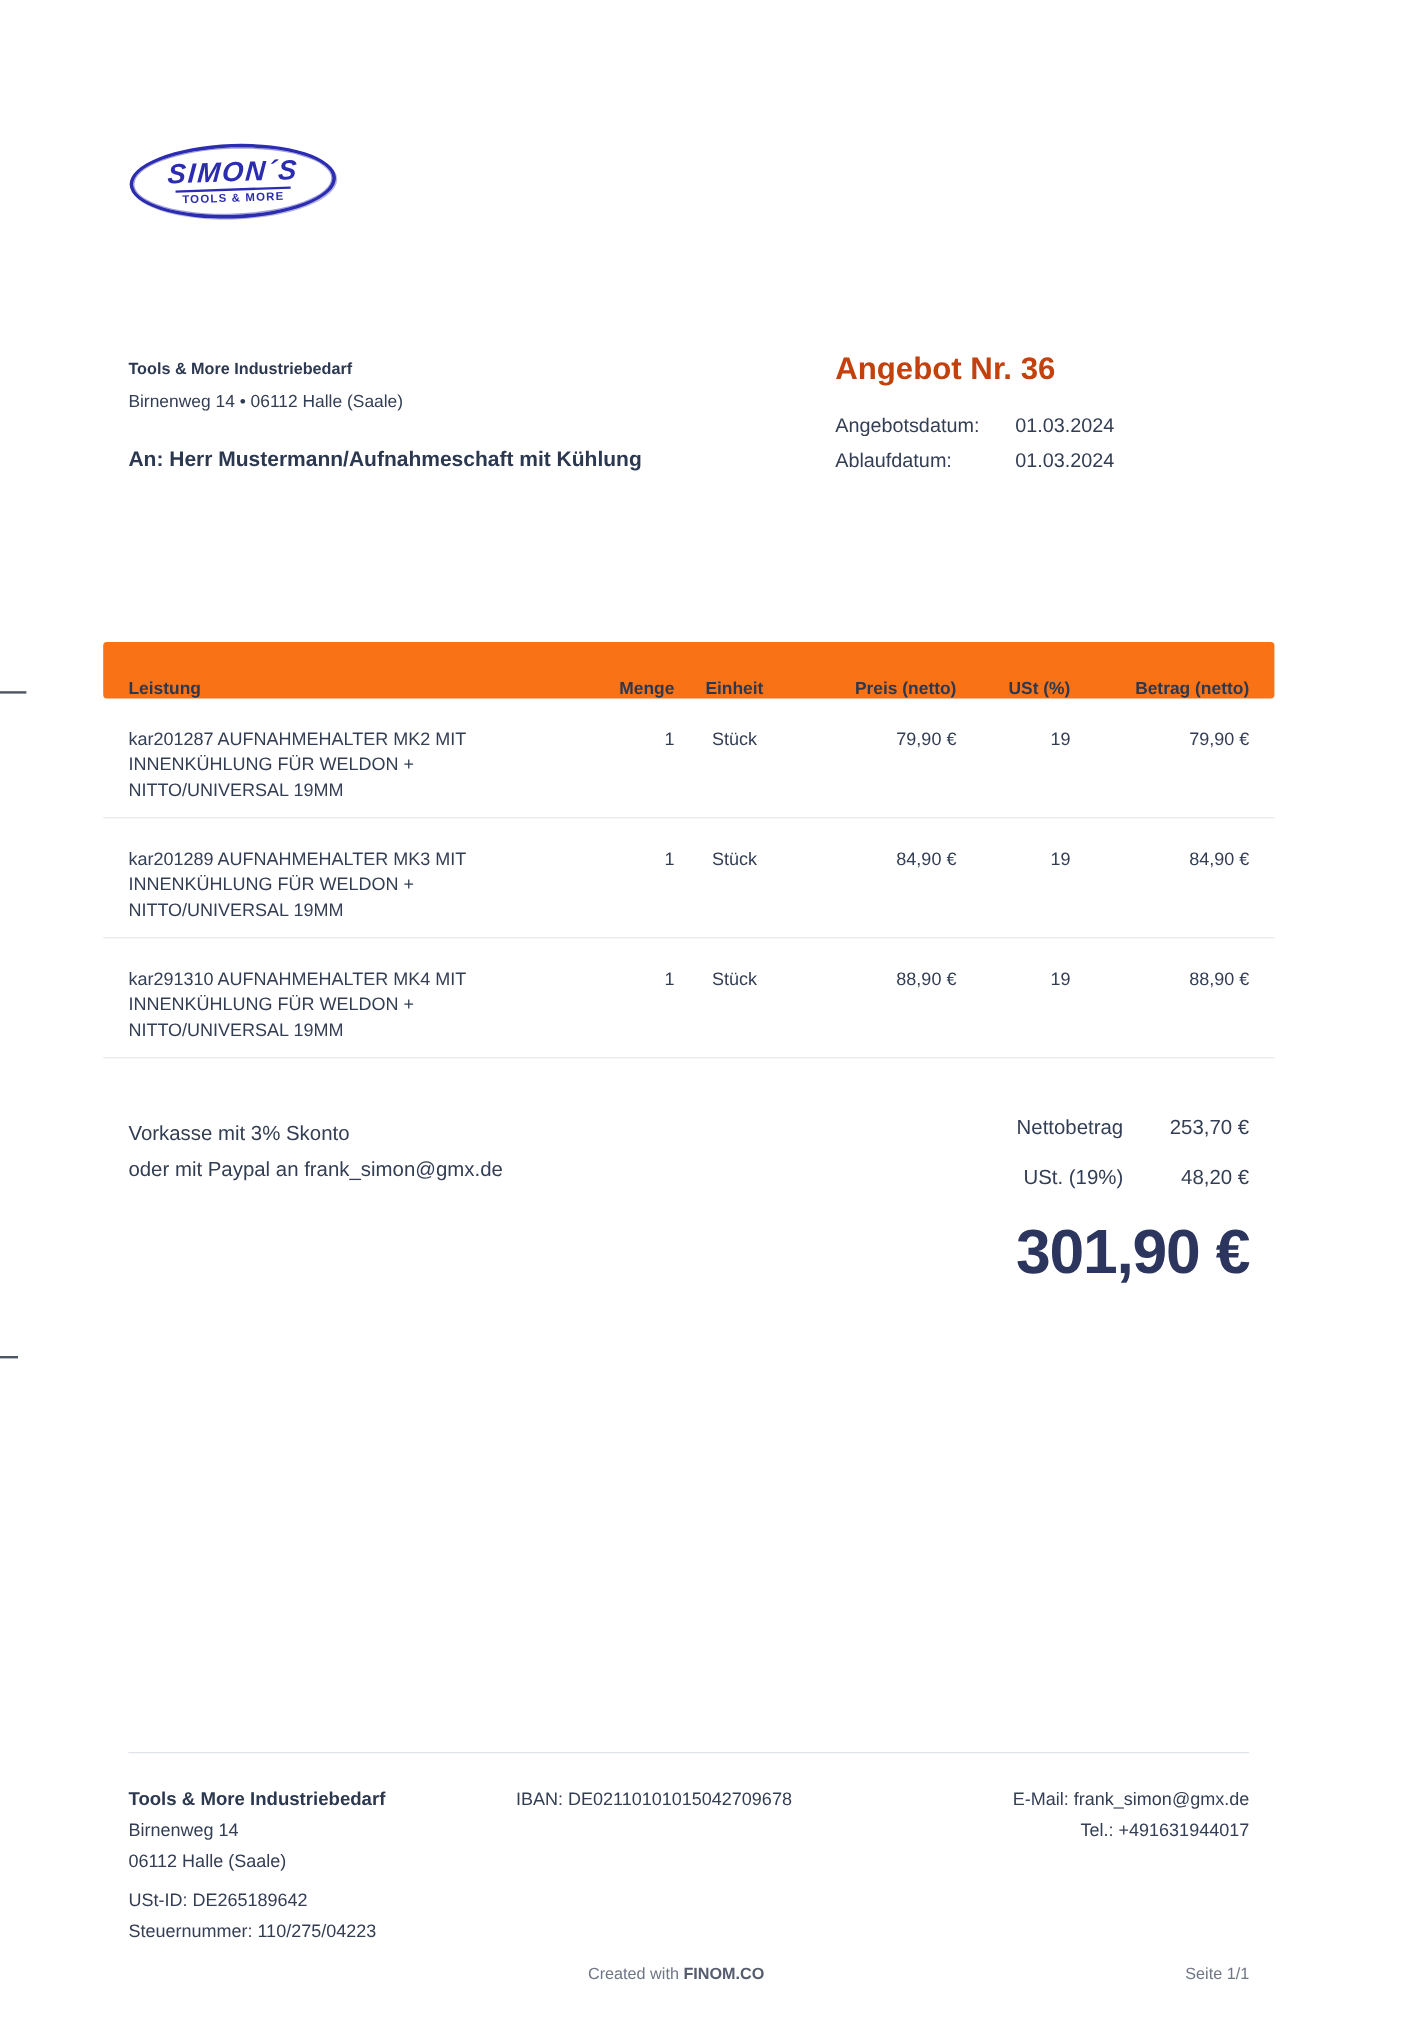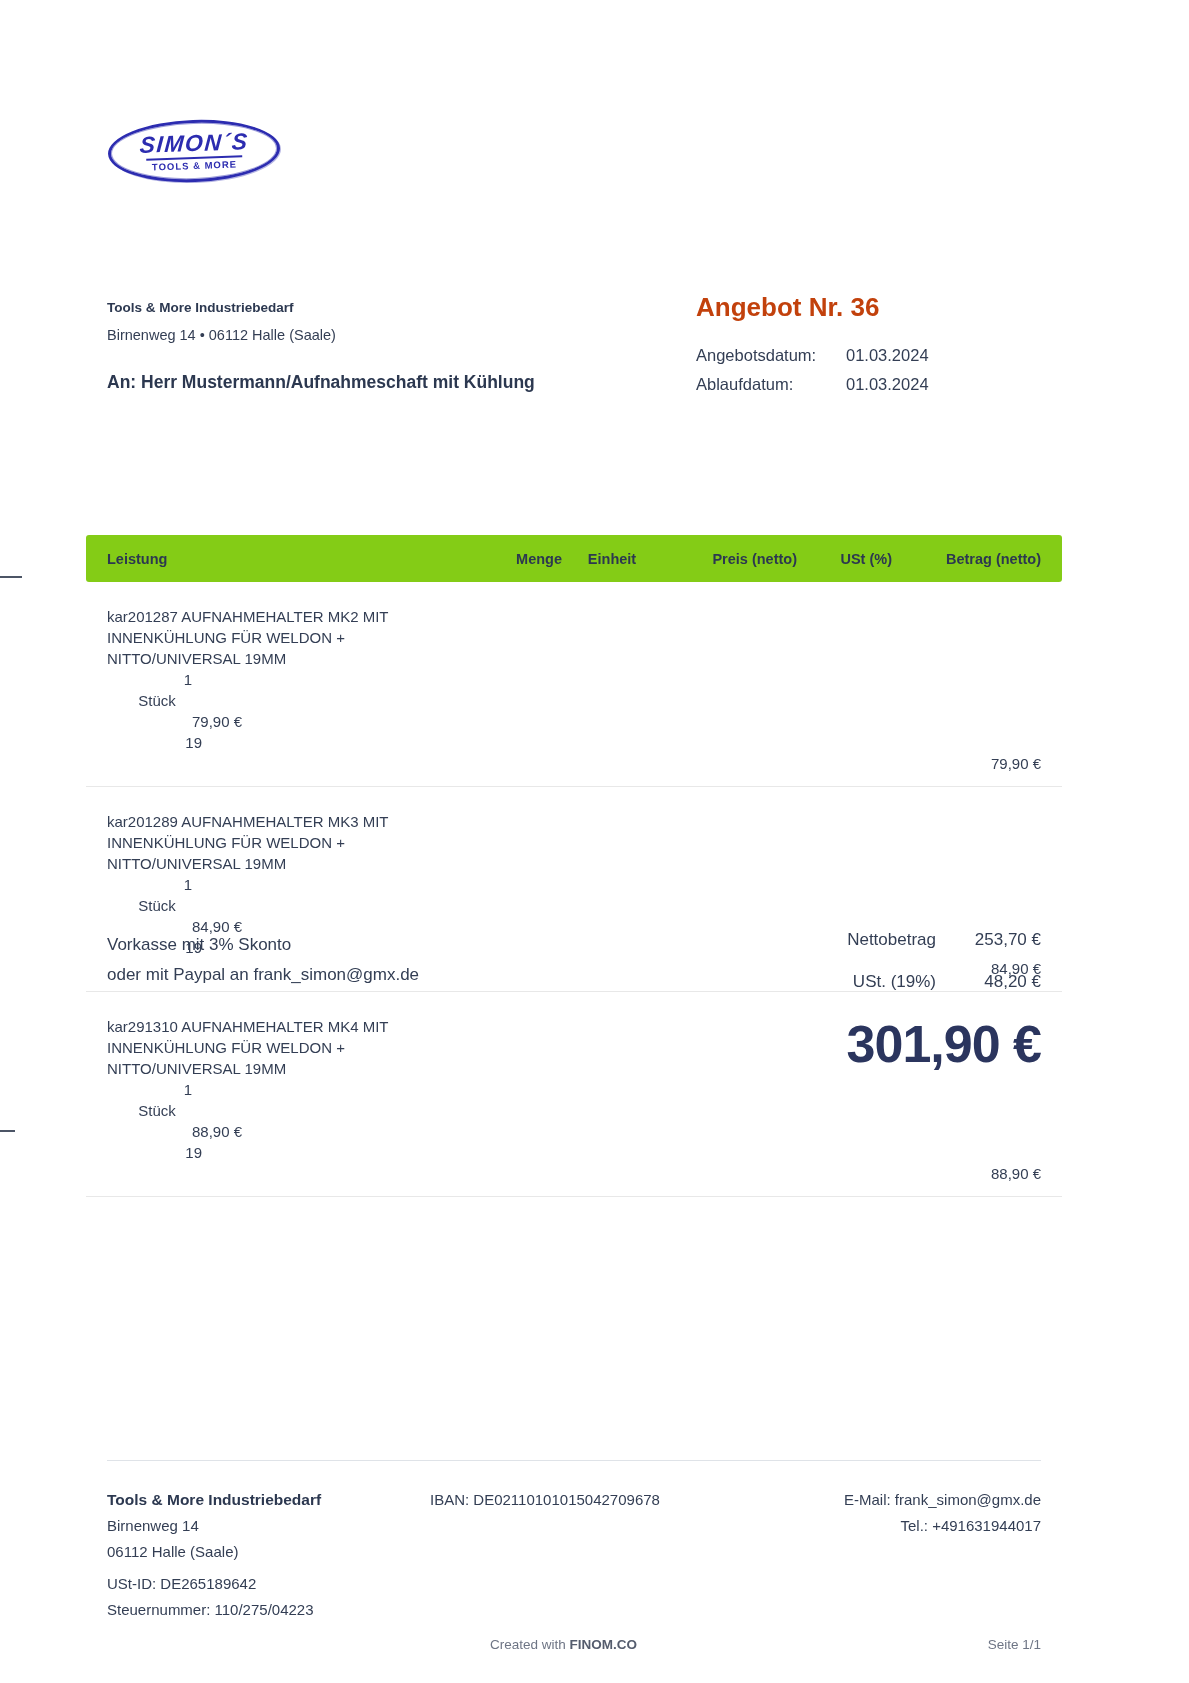--- a/index.html
+++ b/index.html
@@ -49,29 +49,29 @@
   
   .offer-title { position:absolute; left:696px; top:292px; font-size:26px; font-weight:bold; color:#c2410c; }
   .offer-dates { position:absolute; left:696px; top:346px; font-size:16.5px; color:#333e54; }
   .date-row { display:flex; margin-bottom:10px; }
   .date-label { width:150px; }
   .date-value {}
 
   
   .items-table { position:absolute; left:86px; top:535px; width:976px; }
   .t-head {
-    display:flex; align-items:center; height:47px;
-    background:#84cc16; border-radius:3px;
+    display:flex; align-items:flex-end; height:47px;
+    background:#f97316; border-radius:3px;
     font-size:14.5px; font-weight:bold; color:#2c3850;
     padding:0 21px;
   }
   .t-row {
     display:flex; padding:24px 21px 12px;
     border-bottom:1px solid #e8e8e8;
-    font-size:15px; line-height:21px; color:#333e54;flex-direction:column;
+    font-size:15px; line-height:21px; color:#333e54;
   }
   .c-leistung { width:370px; white-space:pre-line; padding-right:10px; }
   .c-menge    { width:85px;  text-align:right; }
   .c-einheit  { width:100px; text-align:center; }
   .c-preis    { width:135px; text-align:right; }
   .c-ust      { width:95px;  text-align:right; }
   .c-betrag   { flex:1;      text-align:right; }
 
   
   .payment-notes { position:absolute; left:107px; top:930px; font-size:17px; line-height:30px; color:#333e54; }

